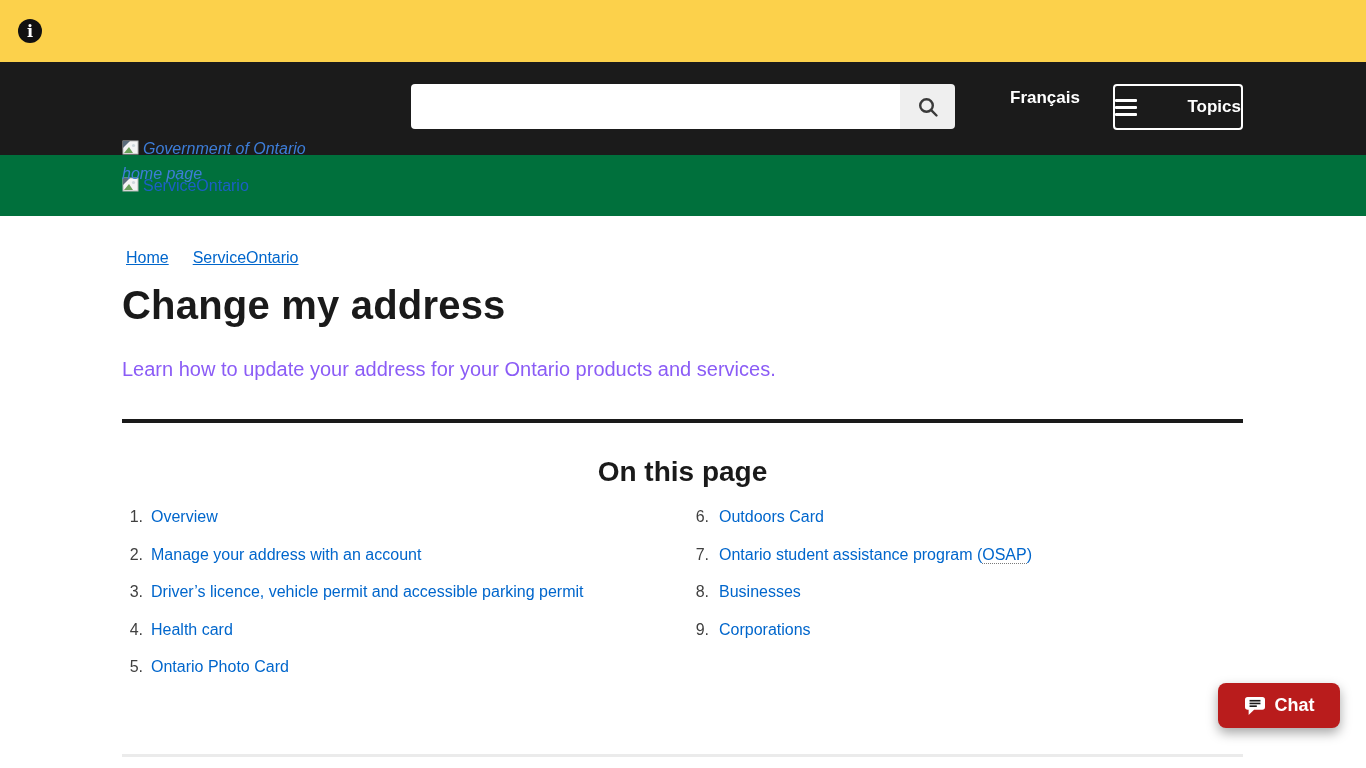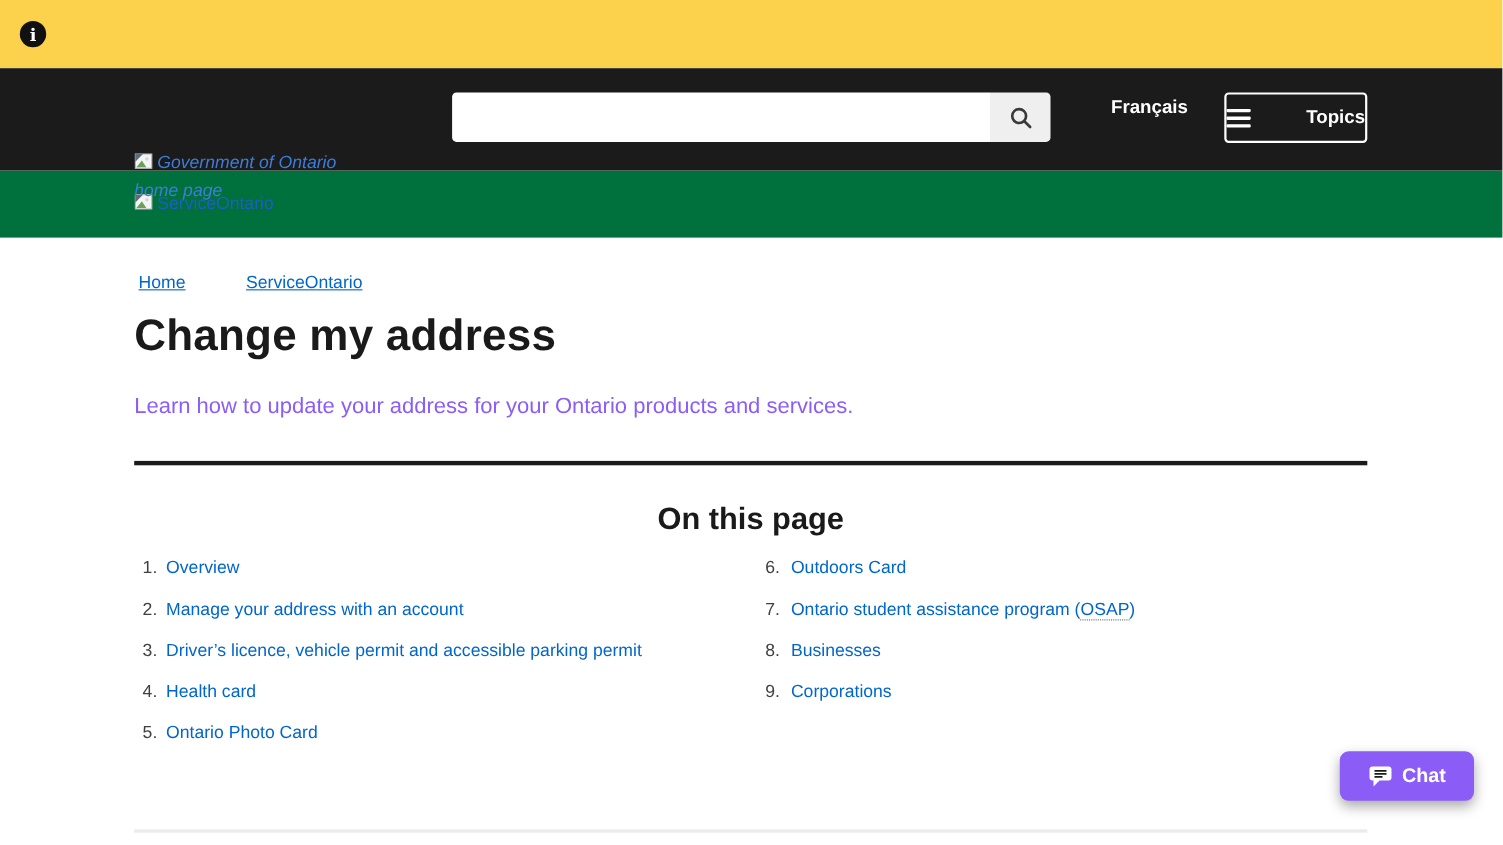--- a/index.html
+++ b/index.html
@@ -33,42 +33,42 @@
                 font-size:17px; font-weight:bold; font-family:inherit; cursor:pointer; }
   .hamburger { display:flex; flex-direction:column; gap:4px; }
   .hamburger span { display:block; width:22px; height:3px; background:#fff; border-radius:1px; }
 
   
   .green-band { height:61px; background:#00703C; display:flex; align-items:center; padding-left:122px; }
   .so-link { color:#1B5FC6; font-size:16px; text-decoration:none; cursor:pointer; }
 
   
   .main { padding:0 123px 0 122px; position:relative; }
-  .breadcrumb { padding-top:33px; display:flex; gap:51px; font-size:16px; }
+  .breadcrumb { padding-top:33px; display:flex; gap:20px; font-size:16px; }
   .breadcrumb a { color:#0066CC; text-decoration:underline; cursor:pointer; padding-left:4px; }
   .page-title { margin-top:16px; font-size:40px; font-weight:bold; color:#1a1a1a; letter-spacing:0.2px; }
   .page-intro { margin-top:30px; font-size:20px; color:#8b5cf6; }
   .section-divider { margin-top:38px; height:4px; background:#1a1a1a; }
 
   .toc-heading { margin-top:33px; font-size:28px; font-weight:bold;text-align:center; }
   .toc-columns { margin-top:20px; display:flex; }
   .toc-col { list-style:none; }
   .toc-col-left { width:559px; }
   .toc-col li { display:flex; align-items:baseline; height:37.5px; font-size:16px; }
   .toc-num { color:#404040; text-align:right; flex:0 0 auto; }
   .toc-col-left .toc-num { width:21px; margin-right:8px; }
   .toc-col-right .toc-num { width:28px; margin-right:10px; }
   .toc-link { color:#0066CC; text-decoration:none; cursor:pointer; }
   .abbr { border-bottom:1px dotted #7a7a7a; }
 
   .bottom-divider { position:absolute; left:122px; top:754px; width:1121px; height:3px; background:#EBEBEB; }
 
   
   .chat-btn { position:absolute; left:1218px; top:683px; width:122px; height:45px;
-              background:#8b5cf6; border:none; border-radius:8px; color:#fff;
+              background:#b91c1c; border:none; border-radius:8px; color:#fff;
               display:flex; align-items:center; justify-content:center; gap:9px;
               font-size:18px; font-weight:bold; font-family:inherit; cursor:pointer;
               box-shadow:0 5px 12px rgba(0,0,0,0.35); }
 </style>
 </head>
 <body>
 
 <div class="alert-banner">
   <span class="info-icon">i</span>
 </div>

